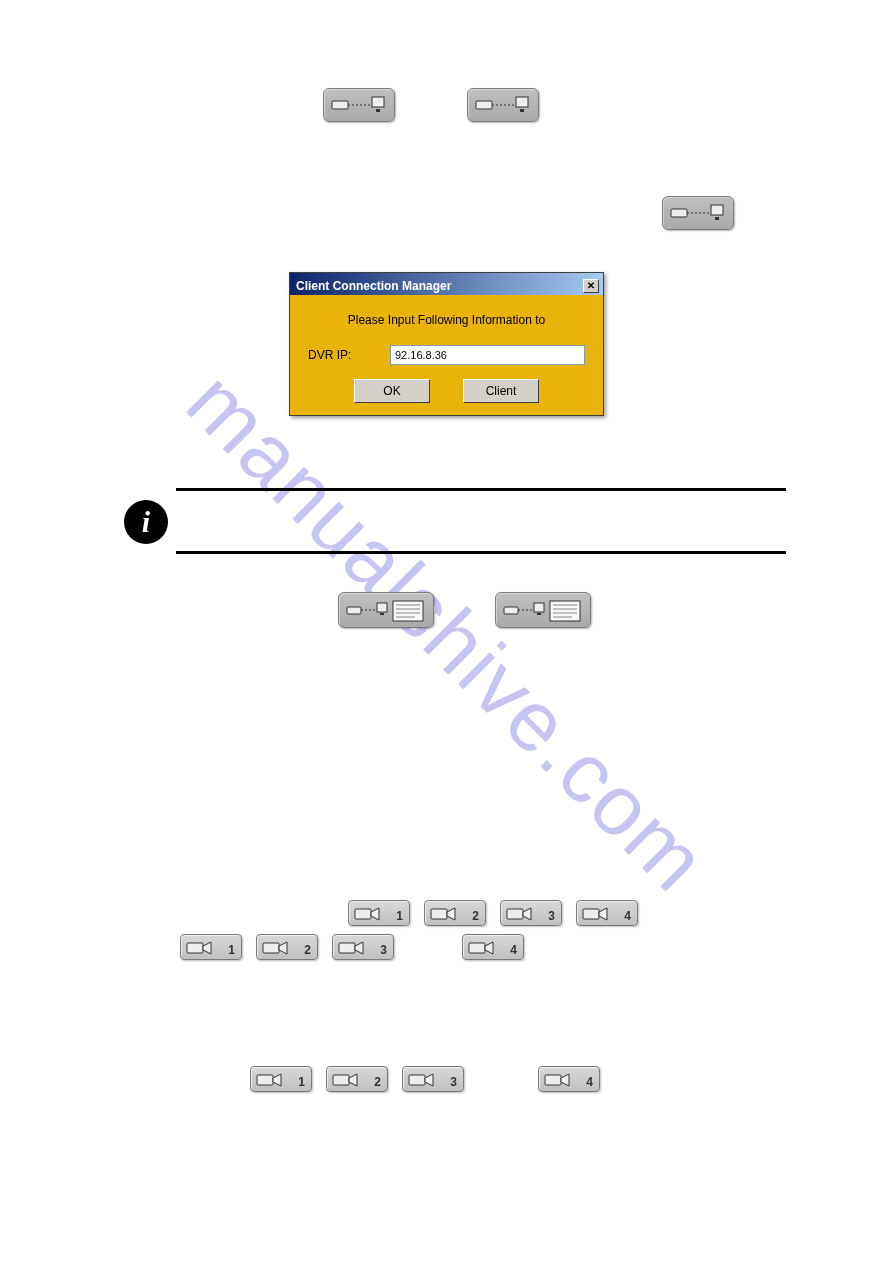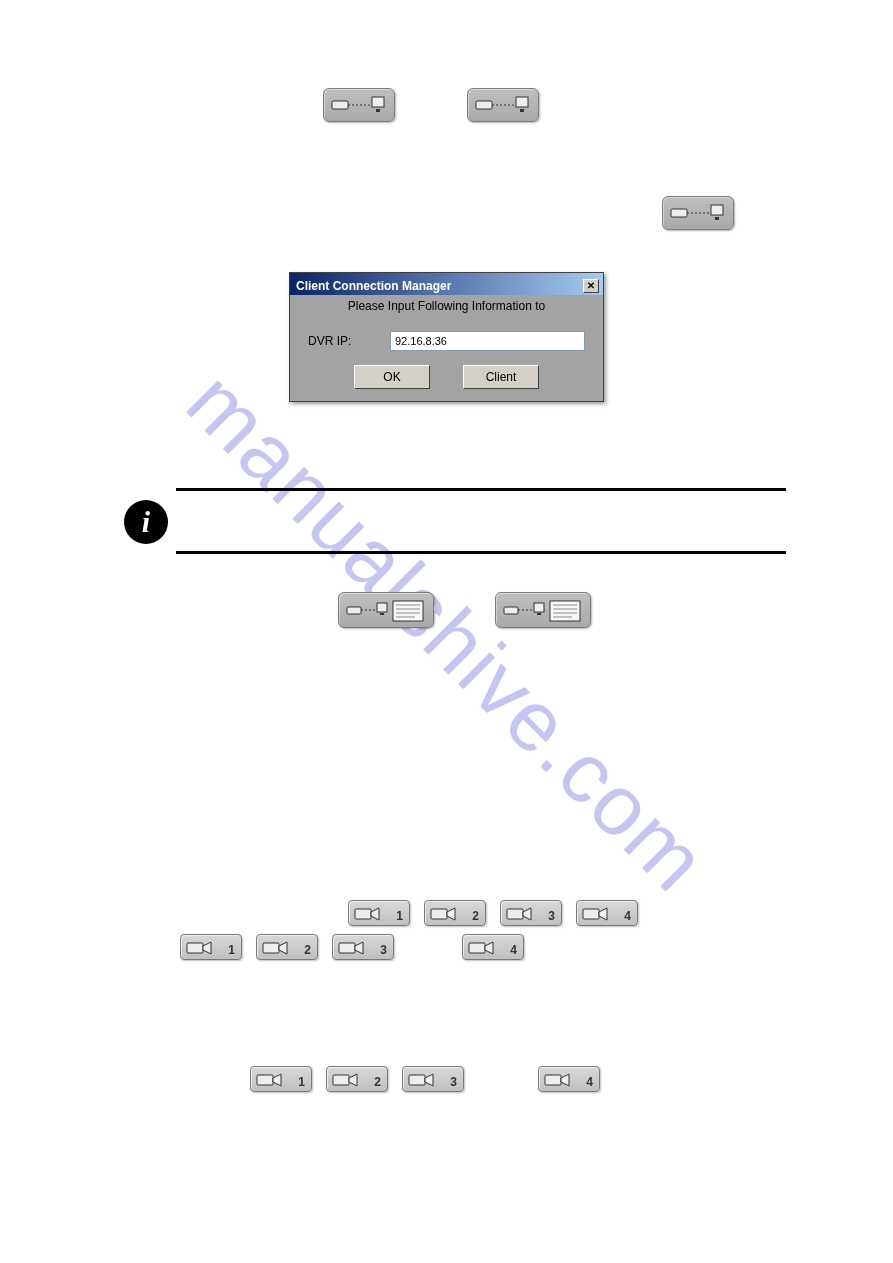--- a/index.html
+++ b/index.html
@@ -52,40 +52,40 @@
     width: 44px; height: 44px; border-radius: 50%;
     background: #000; color: #fff; display: flex; align-items: center; justify-content: center;
     font-family: Georgia, serif; font-weight: bold; font-size: 30px;
     font-style: italic;
   }
 
   
   .dialog {
     position: absolute; left: 289px; top: 272px;
     width: 315px;
-    background: #a3a3a3;
+    background: #eab308;
     border: 1px solid #404040;
     box-shadow: 2px 2px 4px rgba(0,0,0,0.4);
   }
   .dialog-titlebar {
     height: 22px;
     background: linear-gradient(to right, #0a246a, #a6caf0);
     color: #fff;
     font-size: 12px; font-weight: bold;
     padding: 3px 4px 0 6px;
     display: flex; justify-content: space-between; align-items: center;
   }
   .dialog-titlebar .close {
     width: 16px; height: 14px; background: #d4d0c8;
     border: 1px solid #fff; border-right-color:#404040; border-bottom-color:#404040;
     display:flex; align-items:center; justify-content:center;
     font-size:10px; color:#000; font-family: Arial; font-weight:bold;
     cursor: default;
   }
-  .dialog-body { padding: 4px 18px 12px 18px; }
+  .dialog-body { padding: 18px 18px 12px 18px; }
   .dialog-msg { text-align: center; font-size: 12px; margin-bottom: 18px; }
   .dialog-row { display:flex; align-items:center; margin-bottom: 8px; }
   .dialog-row label { width: 82px; text-align:left; font-size:12px; padding-right:8px; }
   .dialog-row input {
     flex:1; height:20px; font-size:11px; padding:1px 4px;
     border:1px solid #7f9db9; background:#fff;
   }
   .dialog-buttons { display:flex; justify-content:center; gap:33px; margin-top: 14px; }
   .dlg-btn {
     width: 76px; height: 24px; font-size:12px;

